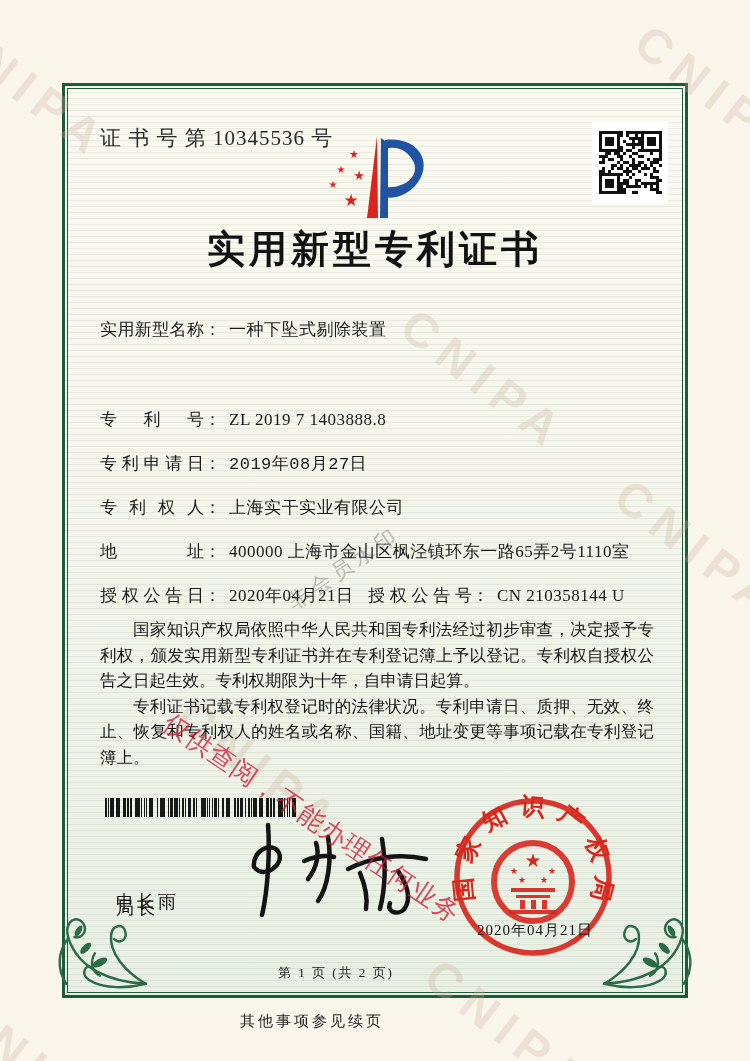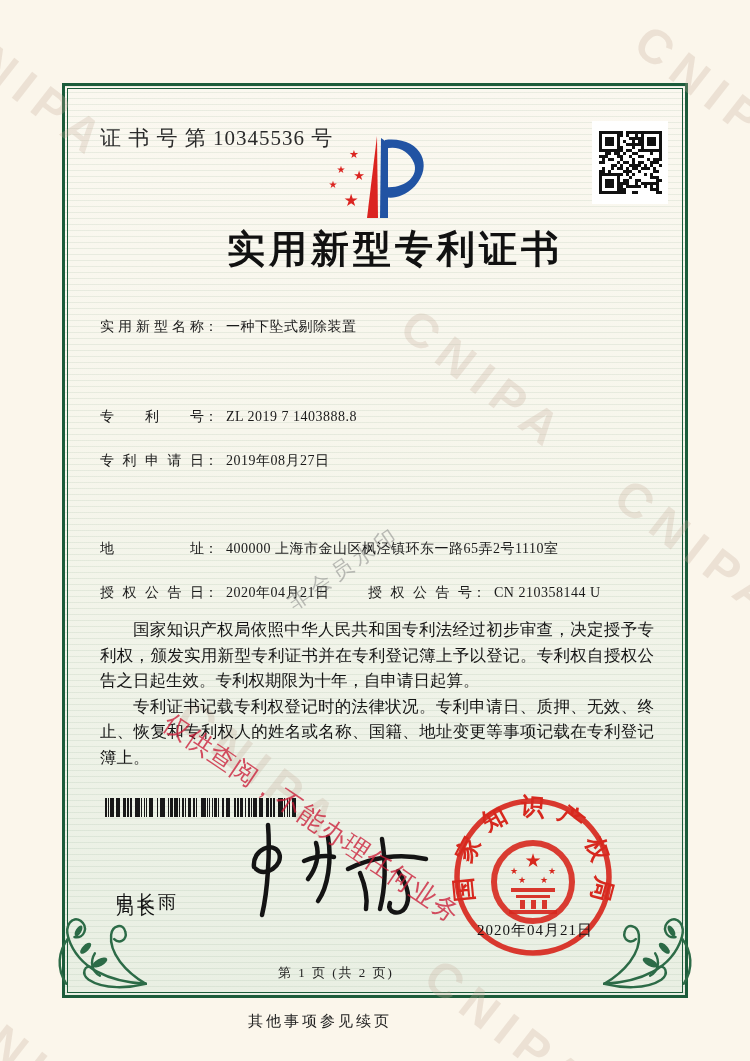--- a/index.html
+++ b/index.html
@@ -41,25 +41,25 @@
   }
   .frame::after{
     content:"";position:absolute;inset:2px;border:1px solid #1c5c3b;
   }
   .flourish{position:absolute;z-index:3;width:112px;height:118px;}
   
   .content{position:absolute;z-index:3;inset:0;}
   .cert-no{position:absolute;left:100px;top:124px;font-size:21px;letter-spacing:1px;color:#2a2a2a;}
   .title{
     position:absolute;left:62px;top:224px;width:626px;text-align:center;
-    font-size:38px;font-weight:bold;letter-spacing:4px;color:#111;padding-left:20px;
+    font-size:38px;font-weight:bold;letter-spacing:4px;color:#111;
   }
   .qr-box{position:absolute;left:592px;top:121px;width:76px;height:83px;background:#ffffff;}
   .qr-box svg{position:absolute;left:7px;top:10px;}
-  .frow{position:absolute;left:100px;width:560px;font-size:14px;color:#1a1a1a;white-space:nowrap;}
+  .frow{position:absolute;left:100px;width:560px;font-size:17px;color:#1a1a1a;white-space:nowrap;}
   .flabel{display:inline-block;width:104px;text-align:justify;text-align-last:justify;}
   .fcolon{display:inline-block;margin-right:8px;}
   .fval{letter-spacing:0.5px;}
   .fpair2{position:absolute;left:268px;top:0;}
   .paras{position:absolute;left:100px;top:617px;width:554px;font-size:16.5px;line-height:25.5px;color:#151515;}
   .paras p{margin:0;text-indent:2em;text-align:justify;}
   .barcode{
     position:absolute;left:105px;top:798px;width:193px;height:19px;
     background:
       repeating-linear-gradient(90deg,#181818 0 2px,transparent 2px 3px,#181818 3px 4px,transparent 4px 8px,#181818 8px 9px,transparent 9px 11px),
@@ -67,21 +67,21 @@
   }
   .official-role{position:absolute;left:116px;top:896px;font-size:18px;letter-spacing:3px;color:#111;}
   .official-name{position:absolute;left:116px;top:890px;font-size:18px;letter-spacing:3px;color:#111;text-align:center;}
   .signature{position:absolute;left:232px;top:815px;z-index:5;}
   .seal{position:absolute;left:443px;top:792px;z-index:4;}
   .seal-date{
     position:absolute;left:455px;top:921px;width:160px;text-align:center;z-index:5;
     font-size:15px;letter-spacing:1px;color:#161616;
   }
   .page-num{position:absolute;left:62px;top:964px;width:548px;text-align:center;font-size:13px;letter-spacing:2px;color:#222;z-index:3;}
-  .cont-note{position:absolute;left:0;top:1012px;width:624px;text-align:center;font-size:15px;letter-spacing:3px;color:#222;z-index:3;margin-left:8px;}
+  .cont-note{position:absolute;left:0;top:1012px;width:624px;text-align:center;font-size:15px;letter-spacing:3px;color:#222;z-index:3;}
 </style>
 </head>
 <body>
 
 <div class="wm-cnipa" style="left:-34px;top:6px;">CNIPA</div>
 <div class="wm-cnipa" style="left:658px;top:14px;">CNIPA</div>
 <div class="wm-cnipa" style="left:424px;top:298px;">CNIPA</div>
 <div class="wm-cnipa" style="left:638px;top:468px;">CNIPA</div>
 <div class="wm-cnipa" style="left:200px;top:688px;">CNIPA</div>
 <div class="wm-cnipa" style="left:448px;top:948px;">CNIPA</div>
@@ -290,22 +290,25 @@
   </div>
 
   <div class="title">实用新型专利证书</div>
 
   <div class="frow" style="top:318px;">
     <span class="flabel">实用新型名称</span><span class="fcolon">：</span><span class="fval">一种下坠式剔除装置</span>
   </div>
   <div class="frow" style="top:408px;">
     <span class="flabel">专利号</span><span class="fcolon">：</span><span class="fval">ZL 2019 7 1403888.8</span>
   </div>
-  <div class="frow" style="top:452px;">
+  <div class="frow" style="top:452px;font-family:Liberation Mono, monospace;">
     <span class="flabel">专利申请日</span><span class="fcolon">：</span><span class="fval">2019年08月27日</span>
+  </div>
+  <div class="frow" style="top:496px;">
+    <span class="flabel">专利权人</span><span class="fcolon">：</span><span class="fval">上海实干实业有限公司</span>
   </div>
   <div class="frow" style="top:540px;">
     <span class="flabel">地址</span><span class="fcolon">：</span><span class="fval">400000 上海市金山区枫泾镇环东一路65弄2号1110室</span>
   </div>
   <div class="frow" style="top:584px;">
     <span class="flabel">授权公告日</span><span class="fcolon">：</span><span class="fval">2020年04月21日</span>
     <span class="fpair2">
       <span class="flabel">授权公告号</span><span class="fcolon">：</span><span class="fval">CN 210358144 U</span>
     </span>
   </div>

